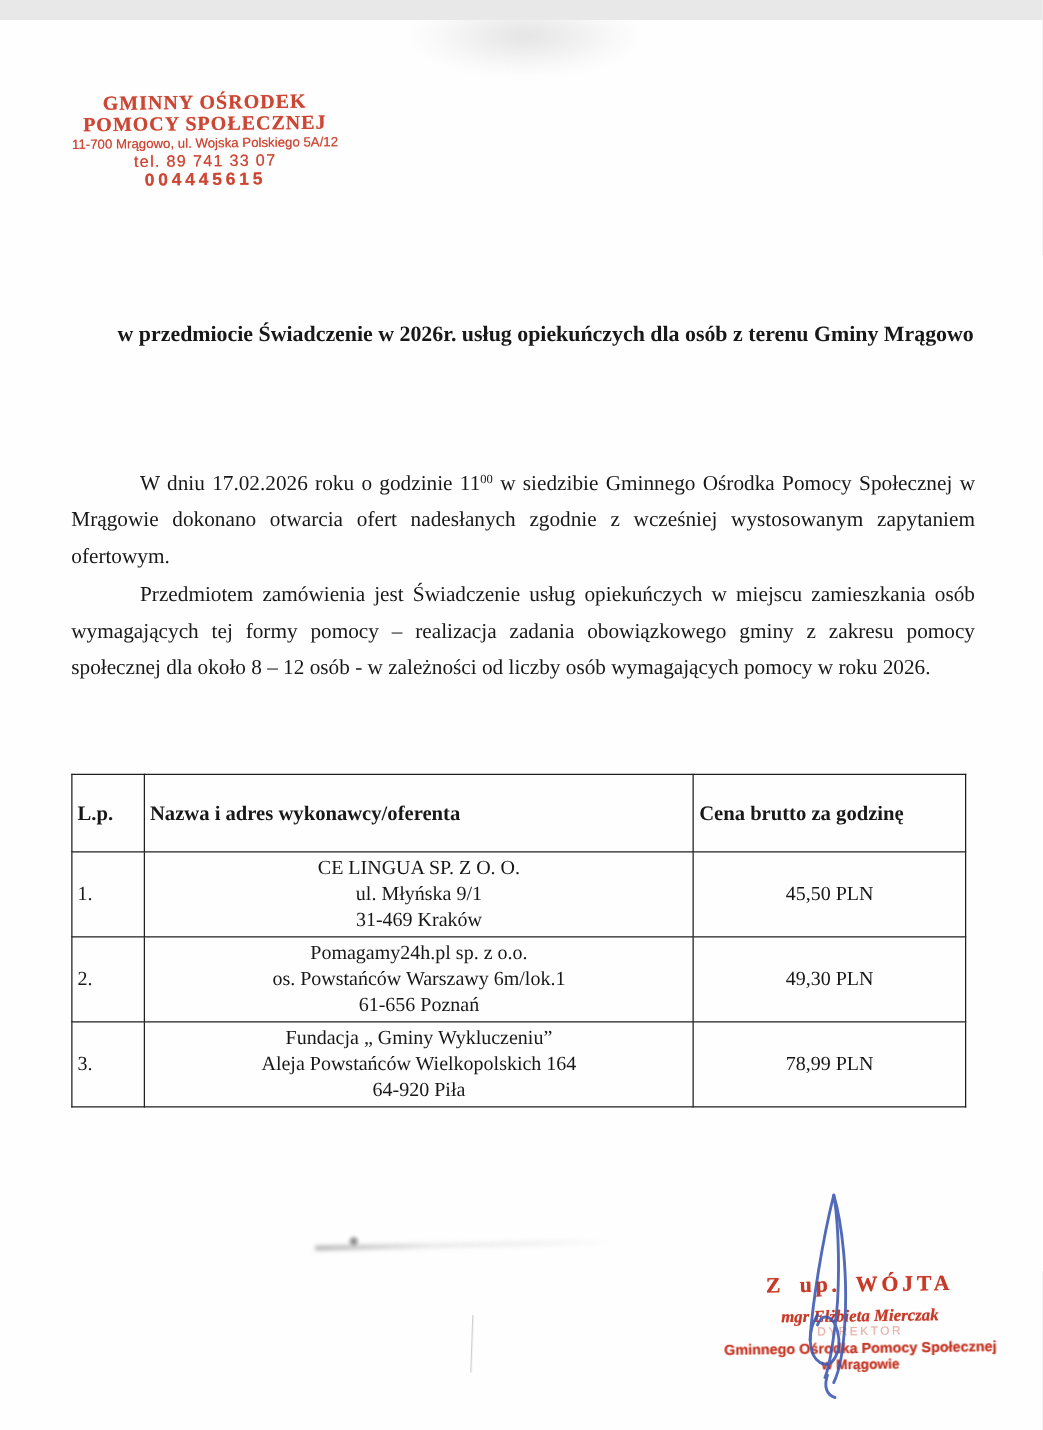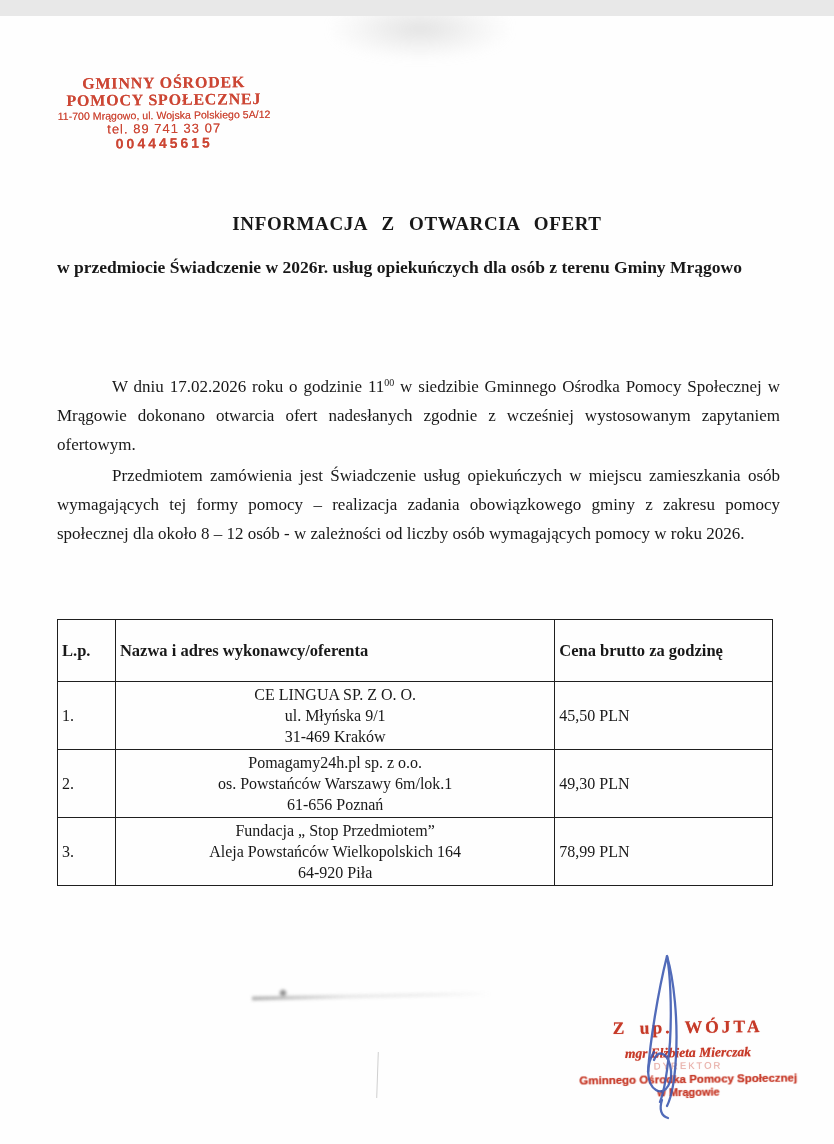--- a/index.html
+++ b/index.html
@@ -63,21 +63,21 @@
     text-align:right; font-size:17px;
   }
   
   .doc-title {
     position:absolute; left:0; top:197px; width:100%;
     text-align:center; font-weight:bold; font-size:19px;
     letter-spacing:0.6px; word-spacing:9px;
   }
   .doc-subtitle {
     position:absolute; left:57px; top:237px; width:722px;
-    text-align:left; font-weight:bold; font-size:17.5px; line-height:28px;
+    text-align:right; font-weight:bold; font-size:17.5px; line-height:28px;
   }
   
   .para {
     position:absolute; left:57px; width:723px;
     font-size:17px; line-height:29px;
     text-align:justify; text-indent:55px;
   }
   .p1 { top:339px; }
   .p2 { top:428px; }
   .p3 { top:540px; }
@@ -92,21 +92,21 @@
     border:1.6px solid #1f1f1f;
     padding:2px 4px;
     vertical-align:middle;
   }
   table.offers th { font-size:16.5px; font-weight:bold; text-align:left; height:62px; }
   th.col-lp  { width:58px; text-align:left; padding-left:8px; }
   th.col-name{ width:440px; }
   th.col-price{ width:218px; }
   td.cell-lp { text-align:left; padding-left:14px; height:64px; }
   td.cell-name { text-align:center; line-height:21px; }
-  td.cell-price { }
+  td.cell-price { text-align:center; }
   
   .stamp-bottom {
     position:absolute; left:572px; top:1000px; width:232px;
     text-align:center;
     transform: rotate(-0.8deg);
     text-shadow: 0 0 0.7px rgba(200,50,35,0.75);
   }
   .stamp-bottom .s1 { font-weight:bold; font-size:17.5px; letter-spacing:3px; word-spacing:5px; line-height:22px; }
   .stamp-bottom .s2 { font-style:italic; font-weight:bold; font-size:13.5px; line-height:17px; margin-top:6px; }
   .stamp-bottom .s3 { font-family:"Liberation Sans", sans-serif; font-size:9.5px; line-height:10px; opacity:0.38; letter-spacing:2px; }
@@ -129,21 +129,20 @@
 
   <div class="stamp-top" style="color:#cc4634;">
     <div class="l1">GMINNY OŚRODEK</div>
     <div class="l2">POMOCY SPOŁECZNEJ</div>
     <div class="l3">11-700 Mrągowo, ul. Wojska Polskiego 5A/12</div>
     <div class="l4">tel. 89 741 33 07</div>
     <div class="l5">004445615</div>
   </div>
 
 
-  <div class="doc-title">INFORMACJA Z OTWARCIA OFERT</div>
   <div class="doc-subtitle">w przedmiocie Świadczenie w 2026r. usług opiekuńczych dla osób z terenu Gminy Mrągowo</div>
 
   <p class="para p1"><span>W dniu 17.02.2026 roku o godzinie 11</span><sup>00</sup><span> w siedzibie Gminnego Ośrodka Pomocy Społecznej w Mrągowie dokonano otwarcia ofert nadesłanych zgodnie z wcześniej wystosowanym zapytaniem ofertowym.</span></p>
 
   <p class="para p2">Przedmiotem zamówienia jest Świadczenie usług opiekuńczych w miejscu zamieszkania osób wymagających tej formy pomocy – realizacja zadania obowiązkowego gminy z zakresu pomocy społecznej dla około 8 – 12 osób - w zależności od liczby osób wymagających pomocy w roku 2026.</p>
 
 
   <table class="offers">
     <thead>
       <tr>
@@ -167,21 +166,21 @@
         <td class="cell-name">
           <div>Pomagamy24h.pl sp. z o.o.</div>
           <div>os. Powstańców Warszawy 6m/lok.1</div>
           <div>61-656 Poznań</div>
         </td>
         <td class="cell-price">49,30 PLN</td>
       </tr>
       <tr>
         <td class="cell-lp">3.</td>
         <td class="cell-name">
-          <div>Fundacja „ Stop Przedmiotem”</div>
+          <div>Fundacja „ Gminy Wykluczeniu”</div>
           <div>Aleja Powstańców Wielkopolskich 164</div>
           <div>64-920 Piła</div>
         </td>
         <td class="cell-price">78,99 PLN</td>
       </tr>
     </tbody>
   </table>
 
   <div class="stamp-bottom" style="color:#c63a28;">
     <div class="s1">Z up. WÓJTA</div>

